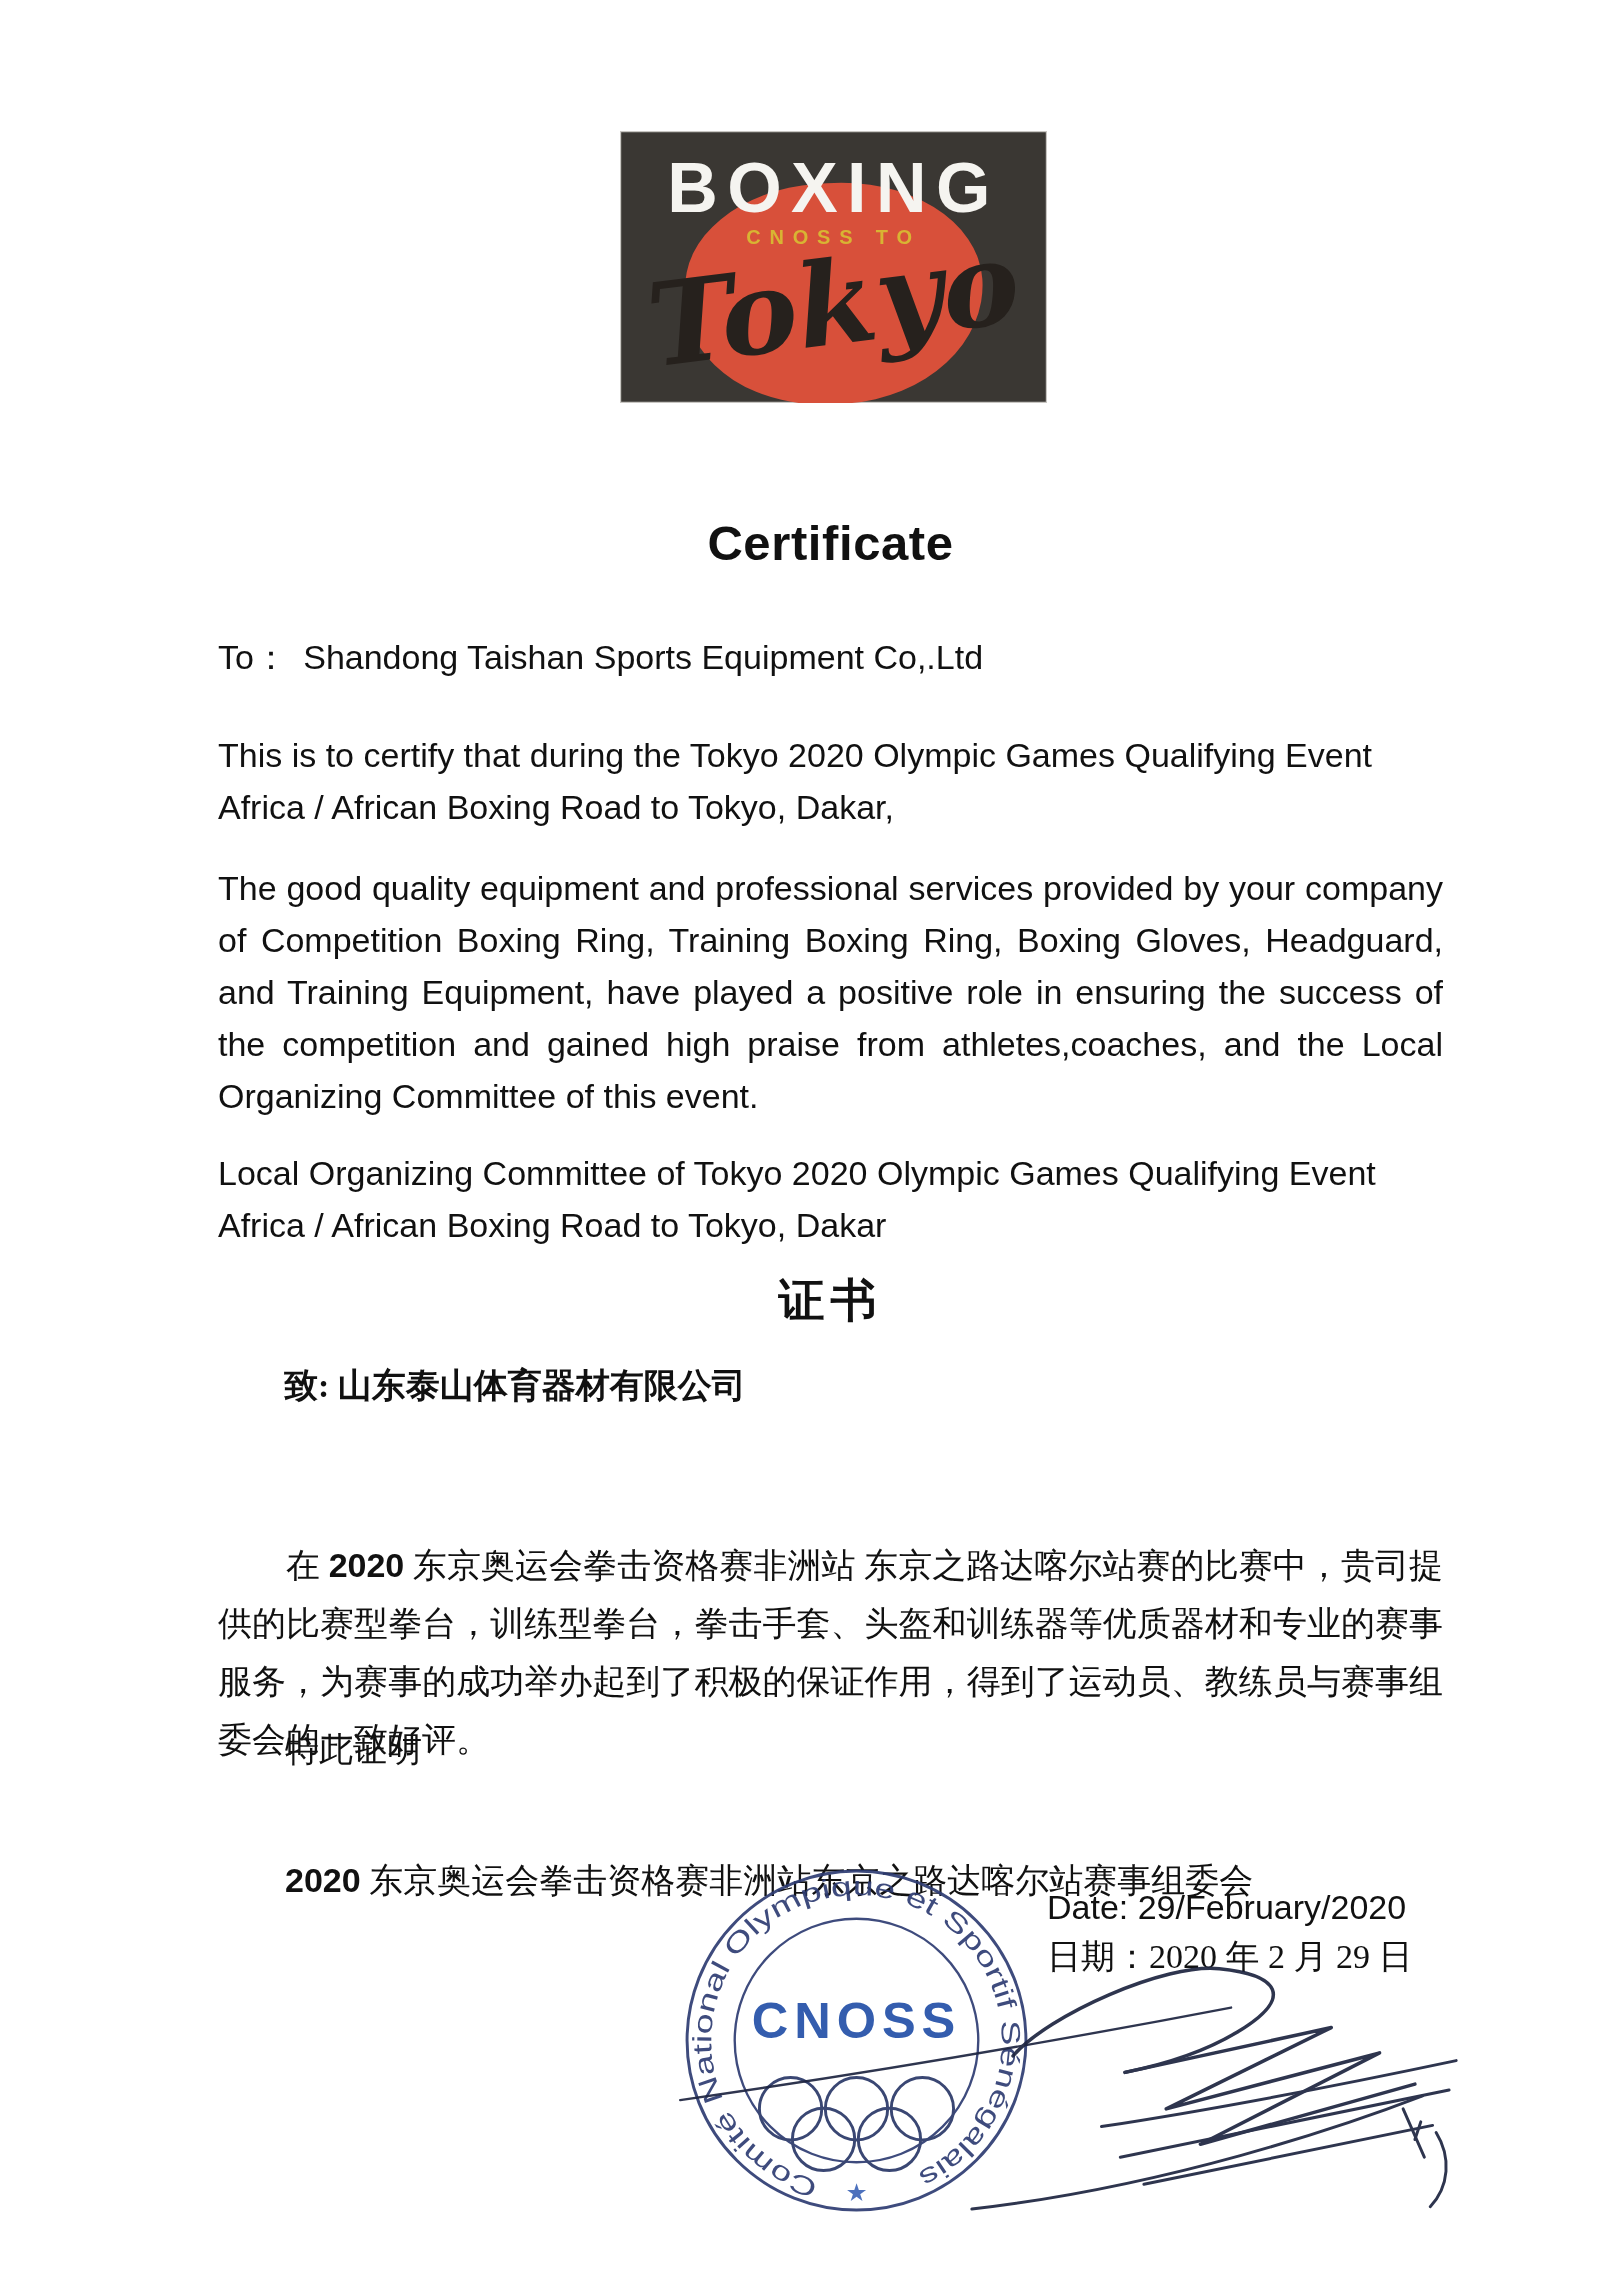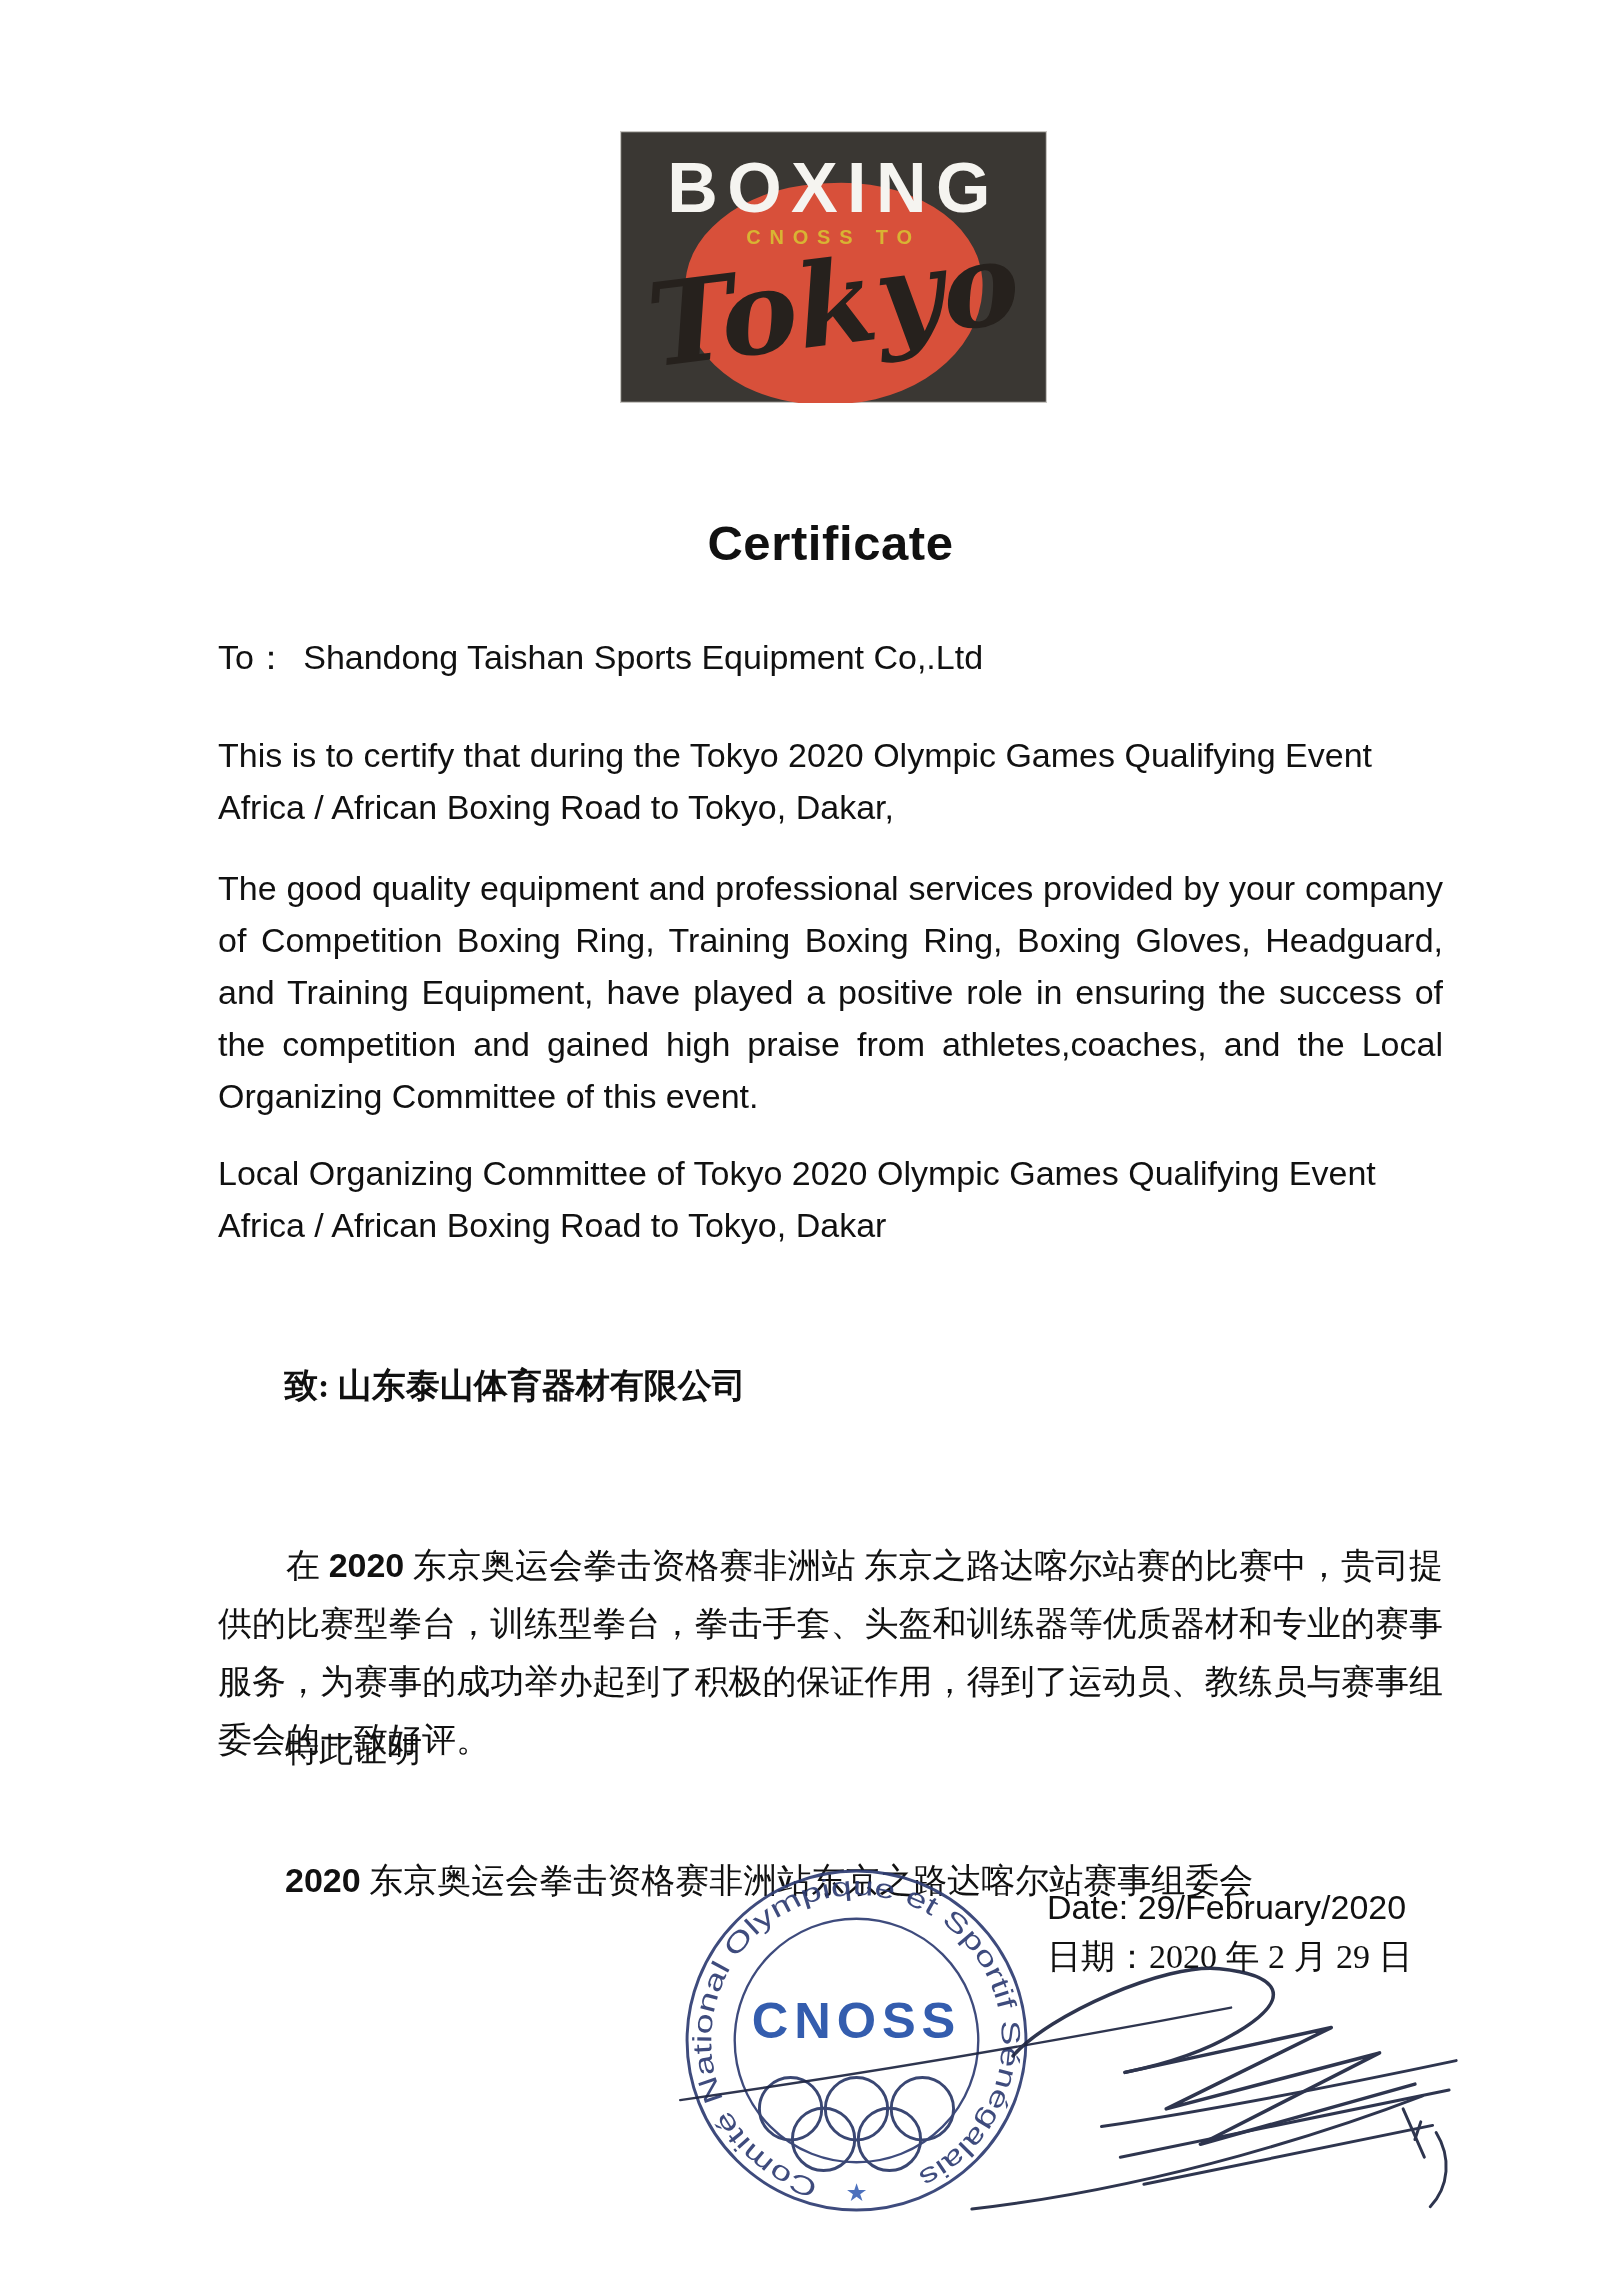--- a/index.html
+++ b/index.html
@@ -77,20 +77,21 @@
   <div class="blk to-line">
     <span>To：</span><span class="company">Shandong Taishan Sports Equipment Co,.Ltd</span>
   </div>
 
   <div class="blk title">Certificate</div>
 
   <div class="blk para1">This is to certify that during the Tokyo 2020 Olympic Games Qualifying Event Africa / African Boxing Road to Tokyo, Dakar,</div>
   <div class="blk para2">The good quality equipment and professional services provided by your company of Competition Boxing Ring, Training Boxing Ring, Boxing Gloves, Headguard, and Training Equipment, have played a positive role in ensuring the success of the competition and gained high praise from athletes,coaches, and the Local Organizing Committee of this event.</div>
   <div class="blk para3">Local Organizing Committee of Tokyo 2020 Olympic Games Qualifying Event Africa / African Boxing Road to Tokyo, Dakar</div>
 
+  <div class="blk cn-title cjk">证书</div>
   <div class="blk cn-to cjk">致: 山东泰山体育器材有限公司</div>
 
   <div class="blk cn-para cjk"><span>在 </span><span class="num">2020</span><span> 东京奥运会拳击资格赛非洲站 东京之路达喀尔站赛的比赛中，贵司提供的比赛型拳台，训练型拳台，拳击手套、头盔和训练器等优质器材和专业的赛事服务，为赛事的成功举办起到了积极的保证作用，得到了运动员、教练员与赛事组委会的一致好评。</span></div>
 
   <div class="blk cn-certify cjk">特此证明</div>
 
   <div class="blk cn-committee cjk"><span class="num">2020</span><span> 东京奥运会拳击资格赛非洲站东京之路达喀尔站赛事组委会</span></div>
 
   <div class="date-block">
     <div class="date-en">Date: 29/February/2020</div>

